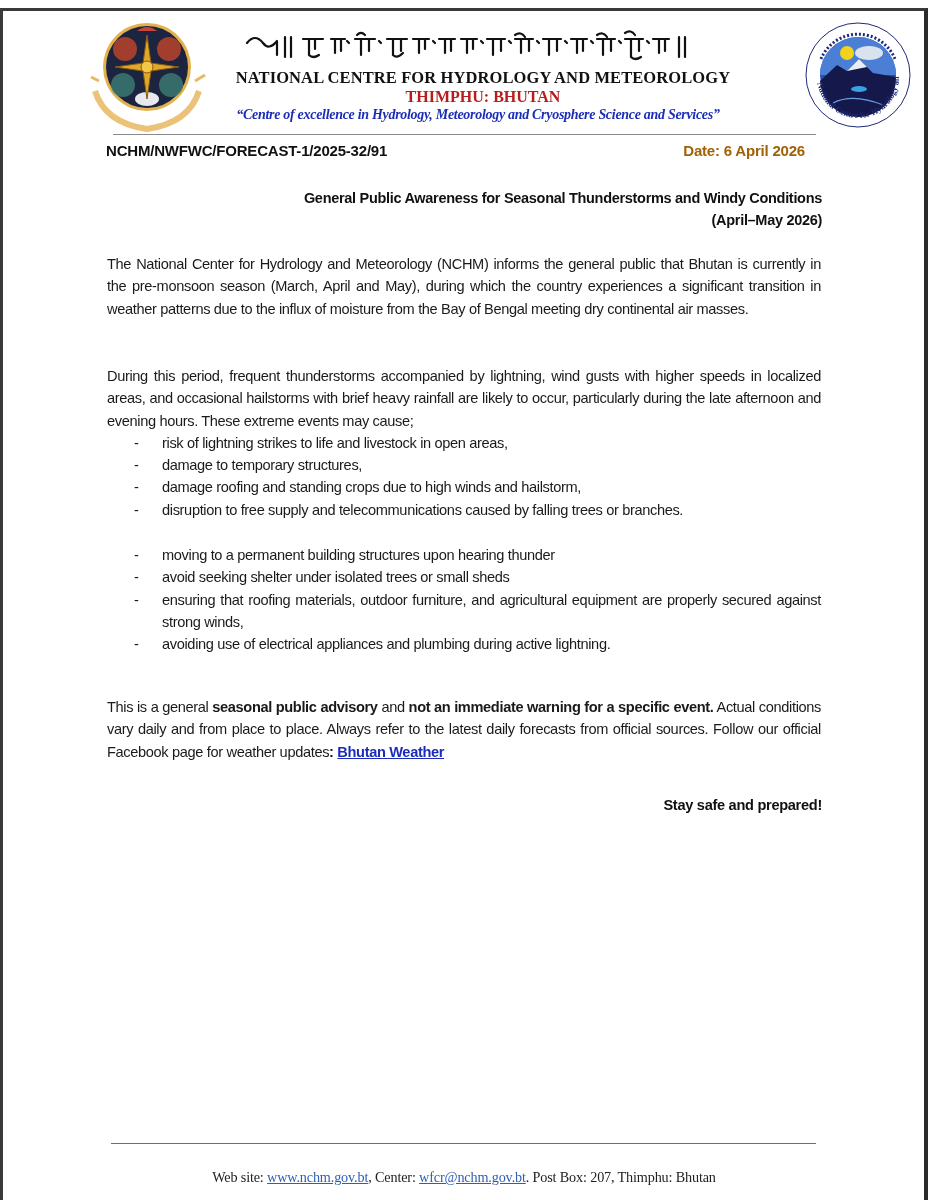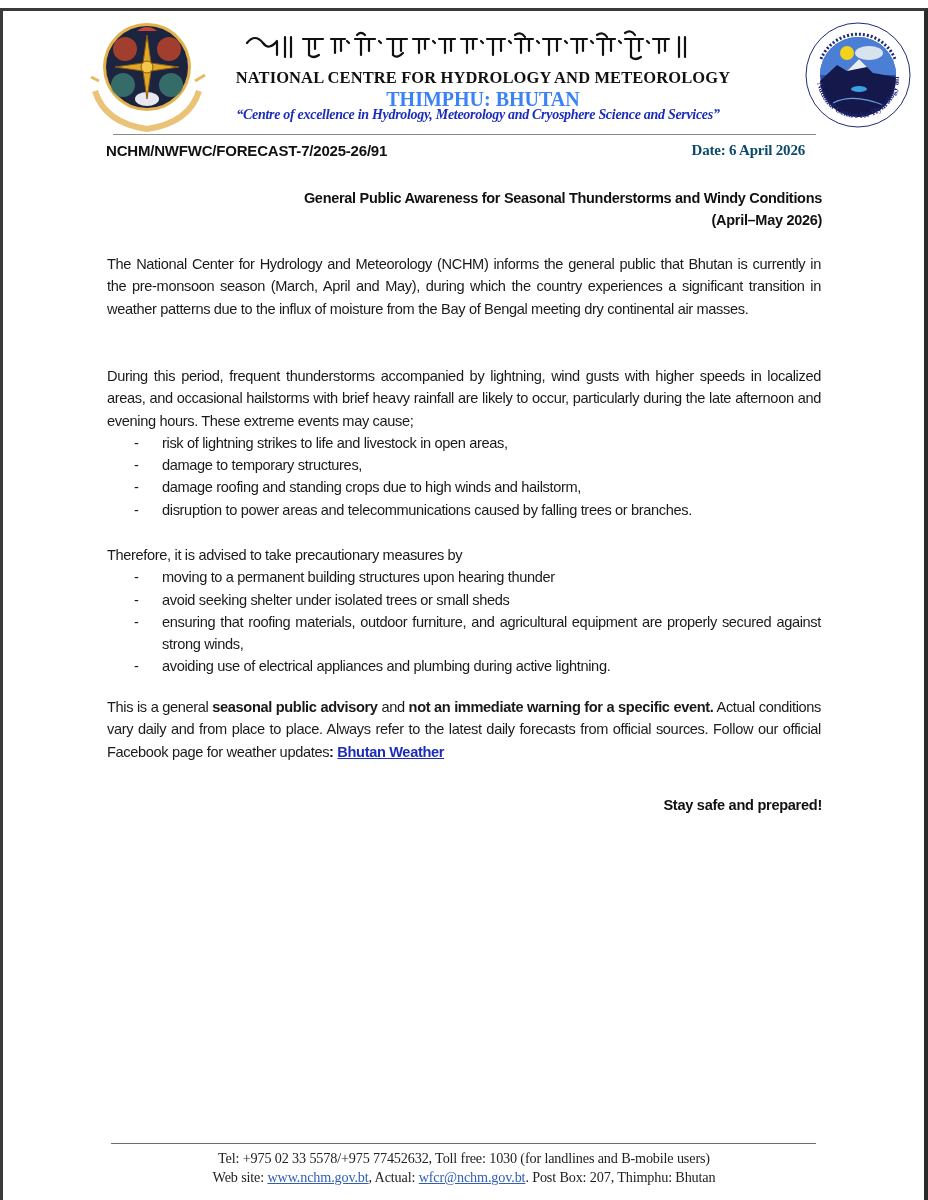--- a/index.html
+++ b/index.html
@@ -30,41 +30,41 @@
   .hdr-dzongkha {
     position: absolute; left: 240px; top: 18px; width: 470px; height: 34px;
   }
   .hdr-title {
     position: absolute; left: 170px; top: 57px; width: 620px; text-align: center;
     font-family: "Liberation Serif", serif; font-weight: bold; font-size: 16.5px;
     letter-spacing: 0.1px; color: #111;
   }
   .hdr-sub {
     position: absolute; left: 170px; top: 77px; width: 620px; text-align: center;
-    font-family: "Liberation Serif", serif; font-weight: bold; font-size: 20px; color: #3b82f6;
+    font-family: "Liberation Serif", serif; font-weight: bold; font-size: 16px; color: #b91c1c;
   }
   .hdr-motto {
     position: absolute; left: 190px; top: 96px; width: 570px; text-align: center;
     font-family: Liberation Serif, serif; font-style: italic; font-weight: bold;
     font-size: 14px; color: #1b2db8; letter-spacing: -0.3px;
   }
   .hdr-rule {
     position: absolute; left: 110px; top: 123px; width: 703px; height: 0;
     border-top: 1.5px solid #8a8a8a;
   }
   
   .ref {
     position: absolute; left: 103px; top: 131px;
     font-family: "Liberation Sans", sans-serif; font-weight: bold; font-size: 15px;
     color: #111; letter-spacing: -0.2px;
   }
   .date {
     position: absolute; right: 119px; top: 131px;
-    font-family: Liberation Serif, serif; font-weight: bold; font-size: 15px;
-    color: #0c4a6e; letter-spacing: -0.2px;
+    font-family: Liberation Sans, sans-serif; font-weight: bold; font-size: 15px;
+    color: #a16207; letter-spacing: -0.2px;
   }
   
   .title {
     position: absolute; left: 103px; top: 176px; width: 716px; text-align: right;
     font-family: "Liberation Sans", sans-serif; font-weight: bold; font-size: 14.5px;
     line-height: 22px; color: #111; letter-spacing: -0.3px;
   }
   .para {
     position: absolute; left: 104px; width: 714px;
     font-family: "Liberation Sans", sans-serif; font-size: 14.6px; line-height: 22.3px;
@@ -163,51 +163,49 @@
     <path d="M30 84 Q50 74 80 86" fill="none" stroke="#6aa0e0" stroke-width="1.2"></path>
     <path id="ring" d="M14 58 A41 41 0 0 0 96 58" fill="none"></path>
     <text font-family="Liberation Serif, serif" font-size="8.5" font-weight="bold" fill="#1e2a78">
       <textPath href="#ring" startOffset="6">National Centre for Hydrology and Meteorology</textPath>
     </text>
     <path d="M18 40 A40 40 0 0 1 92 40" fill="none" stroke="#1e2a78" stroke-width="3" stroke-dasharray="2 2"></path>
   </svg>
 
   <div class="hdr-rule"></div>
 
-  <div class="ref">NCHM/NWFWC/FORECAST-7/2025-26/91</div>
+  <div class="ref">NCHM/NWFWC/FORECAST-1/2025-32/91</div>
   <div class="date">Date: 6 April 2026</div>
 
   <div class="title">
     <div>General Public Awareness for Seasonal Thunderstorms and Windy Conditions</div>
     <div>(April–May 2026)</div>
   </div>
 
   <div class="para p1">The National Center for Hydrology and Meteorology (NCHM)  informs the general public that Bhutan is currently in the pre-monsoon season (March, April and May), during which the country experiences a significant transition in weather patterns due to the influx of moisture from the Bay of Bengal meeting dry continental air masses.</div>
 
   <div class="para p2">
     <div>During this period, frequent thunderstorms accompanied by lightning, wind gusts with higher speeds in localized areas, and occasional hailstorms with brief heavy rainfall are likely to occur, particularly during the late afternoon and evening hours. These extreme events may cause;</div>
     <ul class="dash">
       <li><span class="bullet">-</span><span>risk of lightning strikes to life and livestock in open areas,</span></li>
       <li><span class="bullet">-</span><span>damage to temporary structures,</span></li>
       <li><span class="bullet">-</span><span>damage roofing and standing crops due to high winds and hailstorm,</span></li>
-      <li><span class="bullet">-</span><span>disruption to power areas and telecommunications caused by falling trees or branches.</span></li>
+      <li><span class="bullet">-</span><span>disruption to free supply and telecommunications caused by falling trees or branches.</span></li>
     </ul>
   </div>
 
   <div class="para p3">
-    <div>Therefore, it is advised to take precautionary measures by</div>
     <ul class="dash">
       <li><span class="bullet">-</span><span>moving to a permanent building structures upon hearing thunder</span></li>
       <li><span class="bullet">-</span><span>avoid seeking shelter under isolated trees or small sheds</span></li>
       <li style="text-align:justify"><span class="bullet">-</span><span>ensuring that roofing materials, outdoor furniture, and agricultural equipment are properly secured against strong winds,</span></li>
       <li><span class="bullet">-</span><span>avoiding use of electrical appliances and plumbing during active lightning.</span></li>
     </ul>
   </div>
 
   <div class="para p4"><span>This is a general </span><span class="b">seasonal public advisory</span><span> and </span><span class="b">not an immediate warning for a specific event.</span><span> Actual conditions vary daily and from place to place. Always refer to the latest daily forecasts from official sources.  Follow our official Facebook page for weather updates</span><span class="b">:</span> <a class="fb-link" href="#">Bhutan Weather</a></div>
 
   <div class="closing">Stay safe and prepared!</div>
 
   <div class="ftr-rule"></div>
-  <div class="ftr l1">Tel:  +975 02 33 5578/+975 77452632, Toll free: 1030 (for landlines and B-mobile users)</div>
-  <div class="ftr l2"><span>Web site: </span><a href="#">www.nchm.gov.bt</a><span>, Actual: </span><a href="#">wfcr@nchm.gov.bt</a><span>. Post Box: 207, Thimphu: Bhutan</span></div>
+  <div class="ftr l2"><span>Web site: </span><a href="#">www.nchm.gov.bt</a><span>, Center: </span><a href="#">wfcr@nchm.gov.bt</a><span>. Post Box: 207, Thimphu: Bhutan</span></div>
 
 </div>
 
 </body></html>

